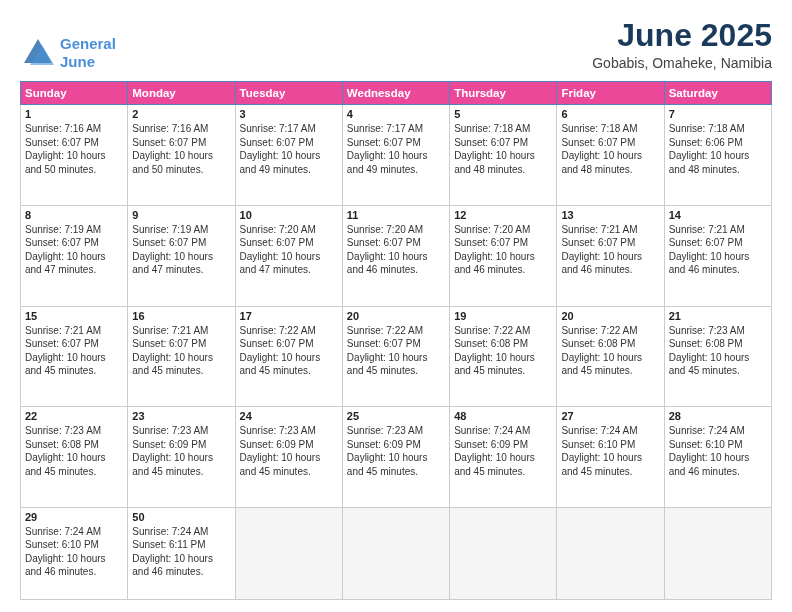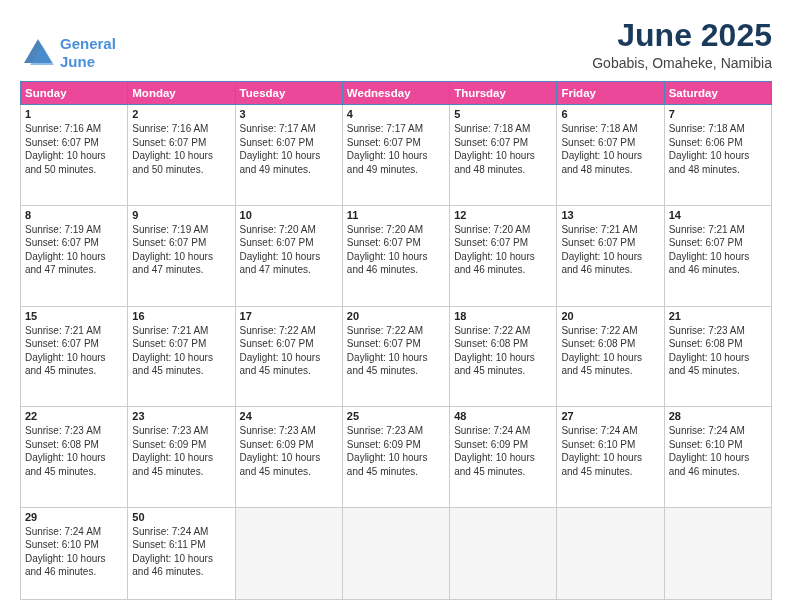--- a/index.html
+++ b/index.html
@@ -259,21 +259,21 @@
 and 45 minutes.</div>
           </td>
           <td>
             <span class="day-num">20</span>
             <div class="day-info" style="white-space: pre-line;">Sunrise: 7:22 AM
 Sunset: 6:07 PM
 Daylight: 10 hours
 and 45 minutes.</div>
           </td>
           <td>
-            <span class="day-num">18</span>
+            <span class="day-num">19</span>
             <div class="day-info" style="white-space: pre-line;">Sunrise: 7:22 AM
 Sunset: 6:08 PM
 Daylight: 10 hours
 and 45 minutes.</div>
           </td>
           <td>
             <span class="day-num">20</span>
             <div class="day-info" style="white-space: pre-line;">Sunrise: 7:22 AM
 Sunset: 6:08 PM
 Daylight: 10 hours

